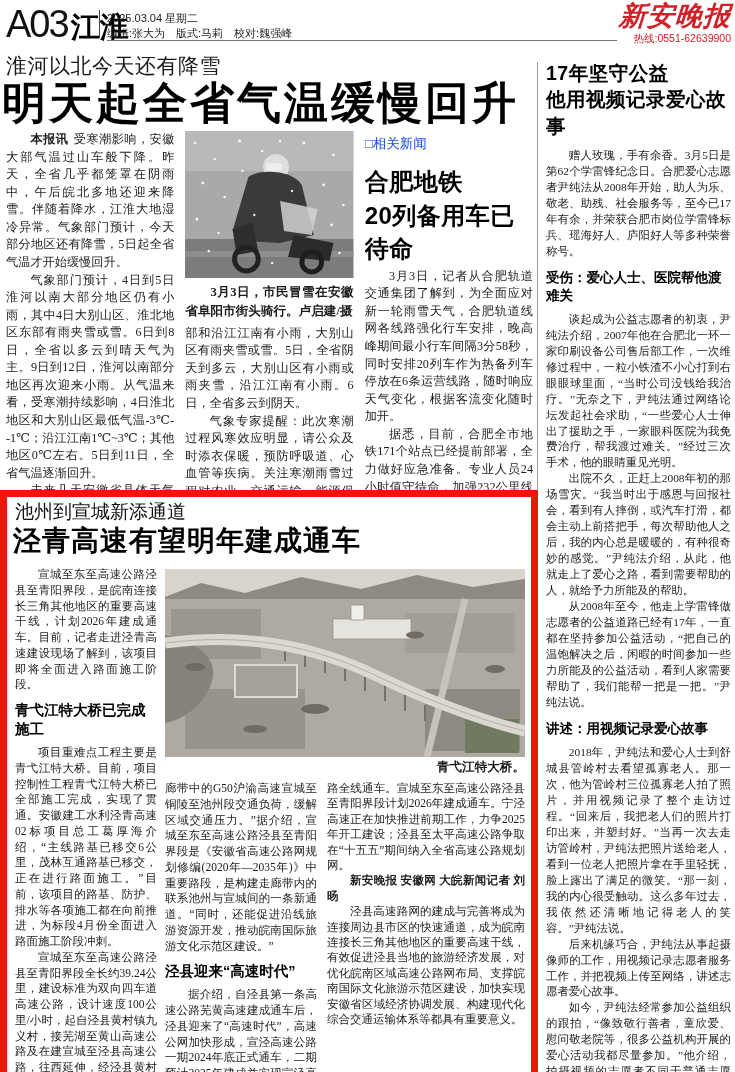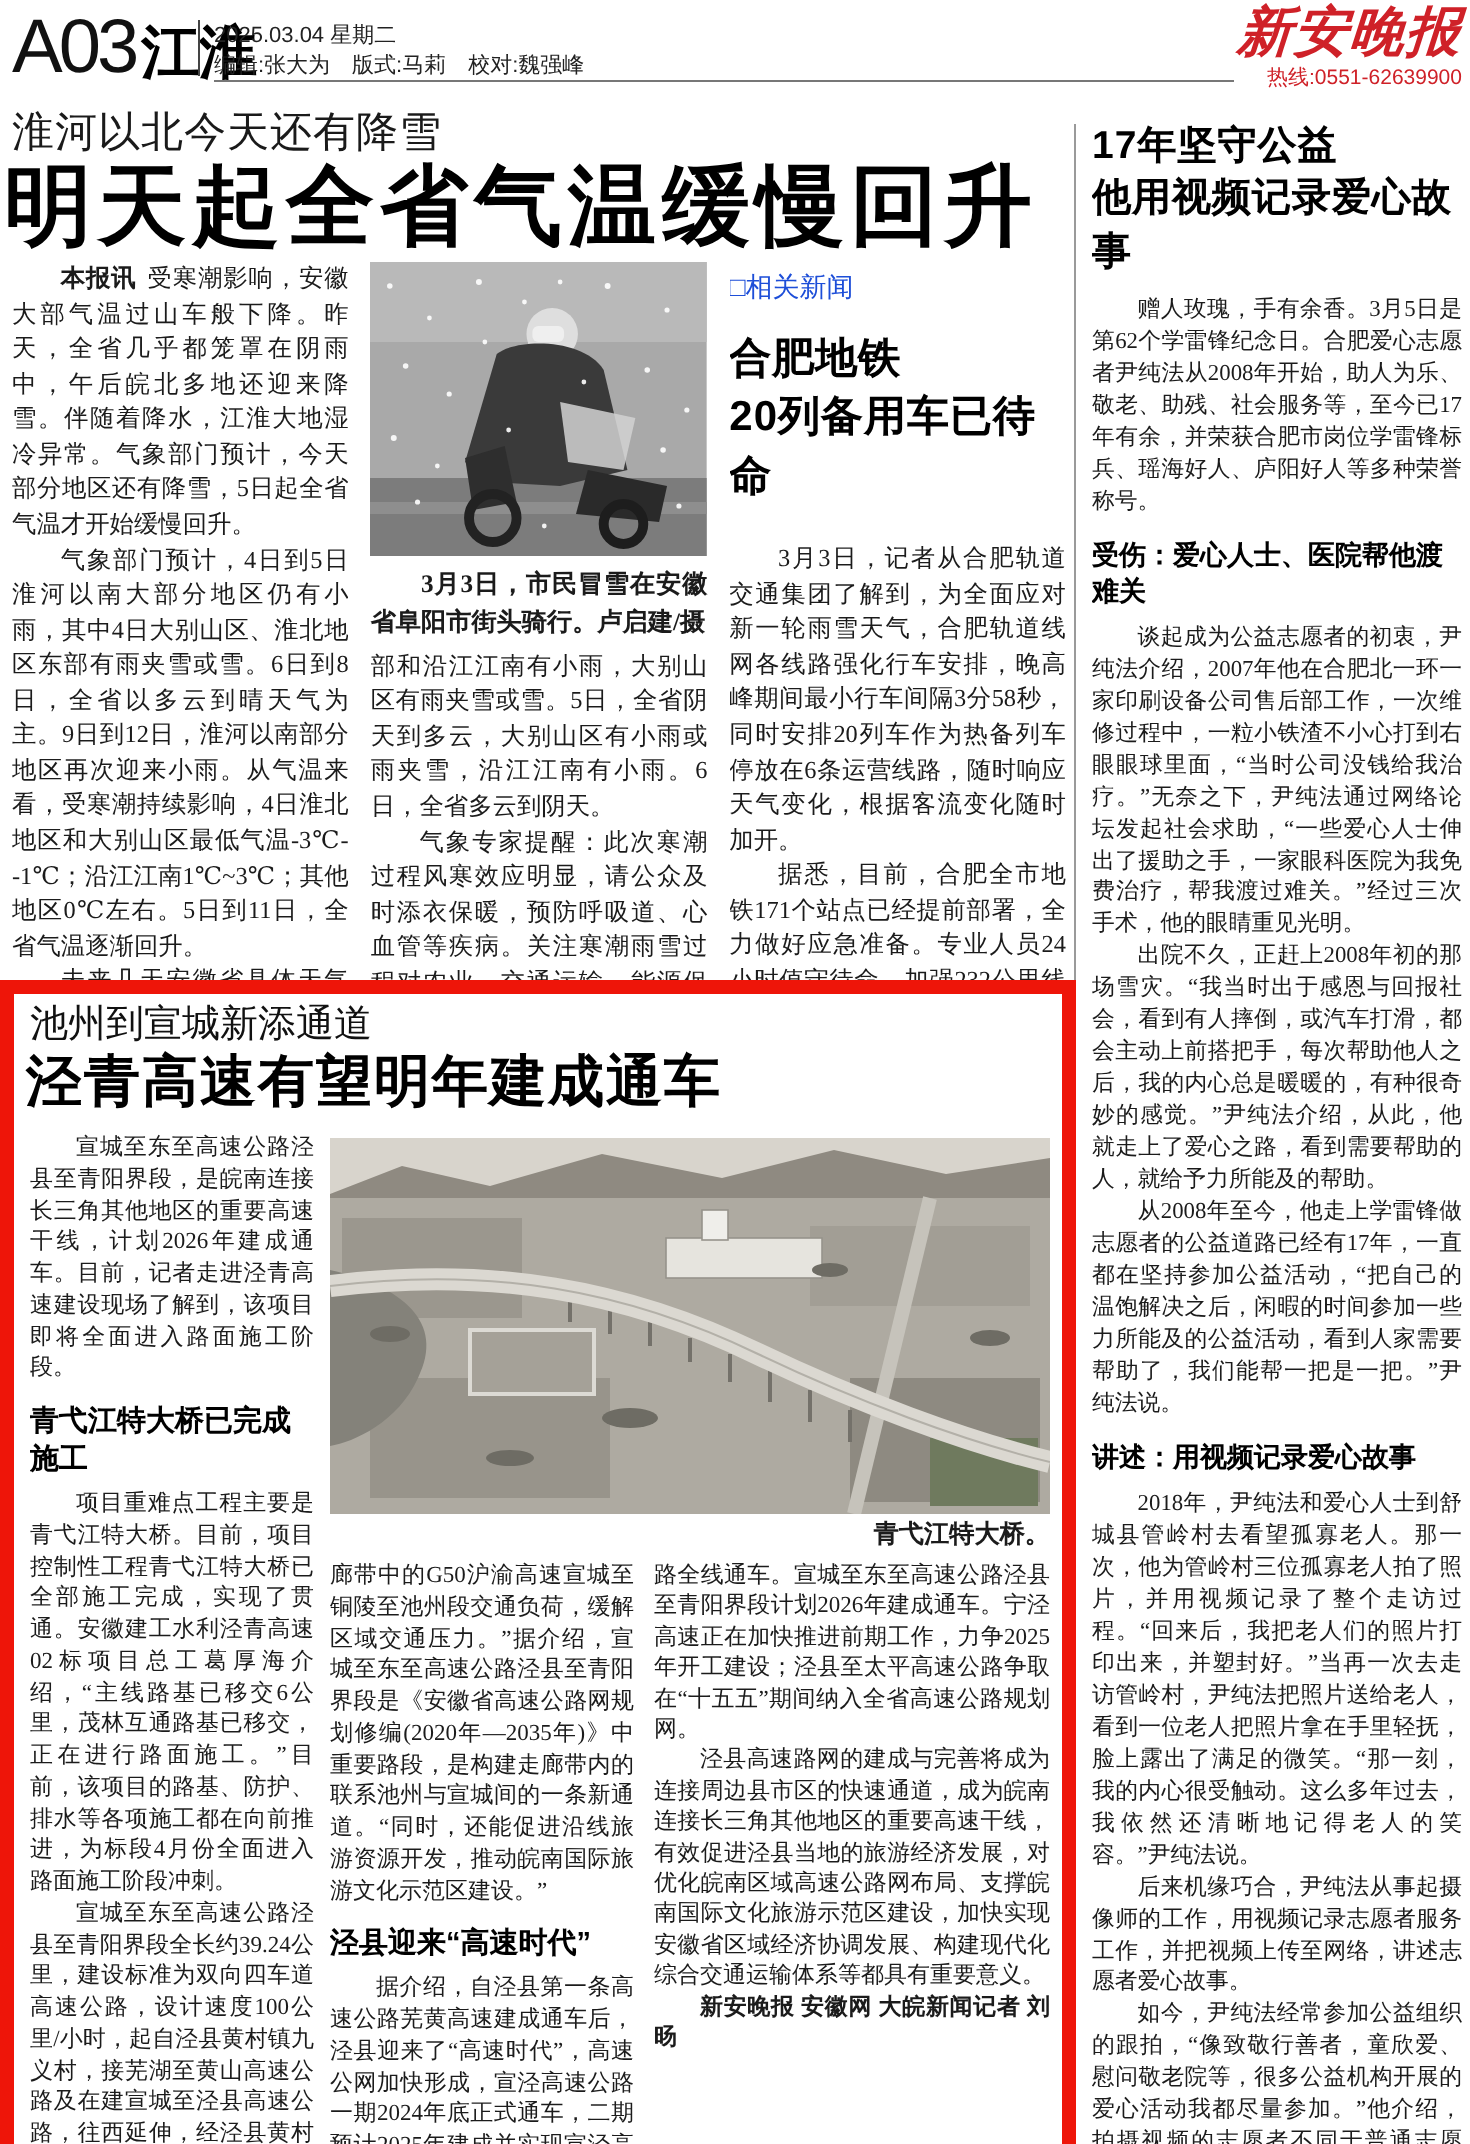--- a/index.html
+++ b/index.html
@@ -27,21 +27,21 @@
   .w-headline { position:absolute; left:2px; top:74px; font-family:"Liberation Sans",sans-serif; font-size:44px; font-weight:900; color:#000; letter-spacing:3px; white-space:nowrap; }
   .w-cols { position:absolute; left:6px; top:131px; width:527px; height:388px; display:flex; gap:11px; overflow:hidden; }
   .w-col { flex:1; overflow:hidden; }
   p.body { font-size:12.2px; line-height:1.44; text-align:justify; text-indent:2em; color:#1b1b1b; }
   p.noindent { text-indent:0; }
   .lead-in { font-weight:700; margin-right:0.45em; }
   .byline { font-weight:700; }
   .photo1 { width:100%; height:147px; display:block; }
   .caption1 { font-weight:700; font-size:12.6px; line-height:1.5; text-align:justify; text-indent:2em; margin:5px 0 4px; }
   .rel-label { font-size:13.5px; color:#1d4ed8; margin:4px 0 12px; }
-  .rel-headline { font-family:"Liberation Sans",sans-serif; font-size:21px; font-weight:900; line-height:1.4; color:#000; margin-bottom:18px; letter-spacing:0.5px; }
+  .rel-headline { font-family:"Liberation Sans",sans-serif; font-size:24px; font-weight:900; line-height:1.4; color:#000; margin-bottom:2px; letter-spacing:0.5px; }
 
   
   .v-divider { position:absolute; left:537px; top:62px; width:1px; height:1010px; background:#9a9a9a; }
   .charity { position:absolute; left:546px; top:60px; width:185px; height:1012px; overflow:hidden; }
   .c-headline { font-family:"Liberation Sans",sans-serif; font-size:19.5px; font-weight:900; line-height:1.35; color:#000; margin-bottom:9px; letter-spacing:0.5px; }
   .charity p.body { font-size:11.4px; line-height:1.4; }
   .c-sub { font-family:"Liberation Sans",sans-serif; font-size:13.5px; font-weight:900; color:#000; margin:9px 0 7px; }
 
   
   .redbox { position:absolute; left:0px; top:490px; width:538px; height:685px; border:7px solid #ee1509; background:#fff; }
@@ -211,19 +211,19 @@
       <div class="h-caption">青弋江特大桥。</div>
 
       <div class="h-col2">
         <p class="body noindent">廊带中的G50沪渝高速宣城至铜陵至池州段交通负荷，缓解区域交通压力。”据介绍，宣城至东至高速公路泾县至青阳界段是《安徽省高速公路网规划修编(2020年—2035年)》中重要路段，是构建走廊带内的联系池州与宣城间的一条新通道。“同时，还能促进沿线旅游资源开发，推动皖南国际旅游文化示范区建设。”</p>
         <div class="h-sub">泾县迎来“高速时代”</div>
         <p class="body">据介绍，自泾县第一条高速公路芜黄高速建成通车后，泾县迎来了“高速时代”，高速公网加快形成，宣泾高速公路一期2024年底正式通车，二期预计2025年建成并实现宣泾高速公</p>
       </div>
 
       <div class="h-col3">
         <p class="body noindent">路全线通车。宣城至东至高速公路泾县至青阳界段计划2026年建成通车。宁泾高速正在加快推进前期工作，力争2025年开工建设；泾县至太平高速公路争取在“十五五”期间纳入全省高速公路规划网。</p>
+        <p class="body byline">新安晚报 安徽网 大皖新闻记者 刘旸</p>
         <p class="body">泾县高速路网的建成与完善将成为连接周边县市区的快速通道，成为皖南连接长三角其他地区的重要高速干线，有效促进泾县当地的旅游经济发展，对优化皖南区域高速公路网布局、支撑皖南国际文化旅游示范区建设，加快实现安徽省区域经济协调发展、构建现代化综合交通运输体系等都具有重要意义。</p>
-        <p class="body byline">新安晚报 安徽网 大皖新闻记者 刘旸</p>
       </div>
     </div>
   </div>
 
 </div>
 
 </body></html>

